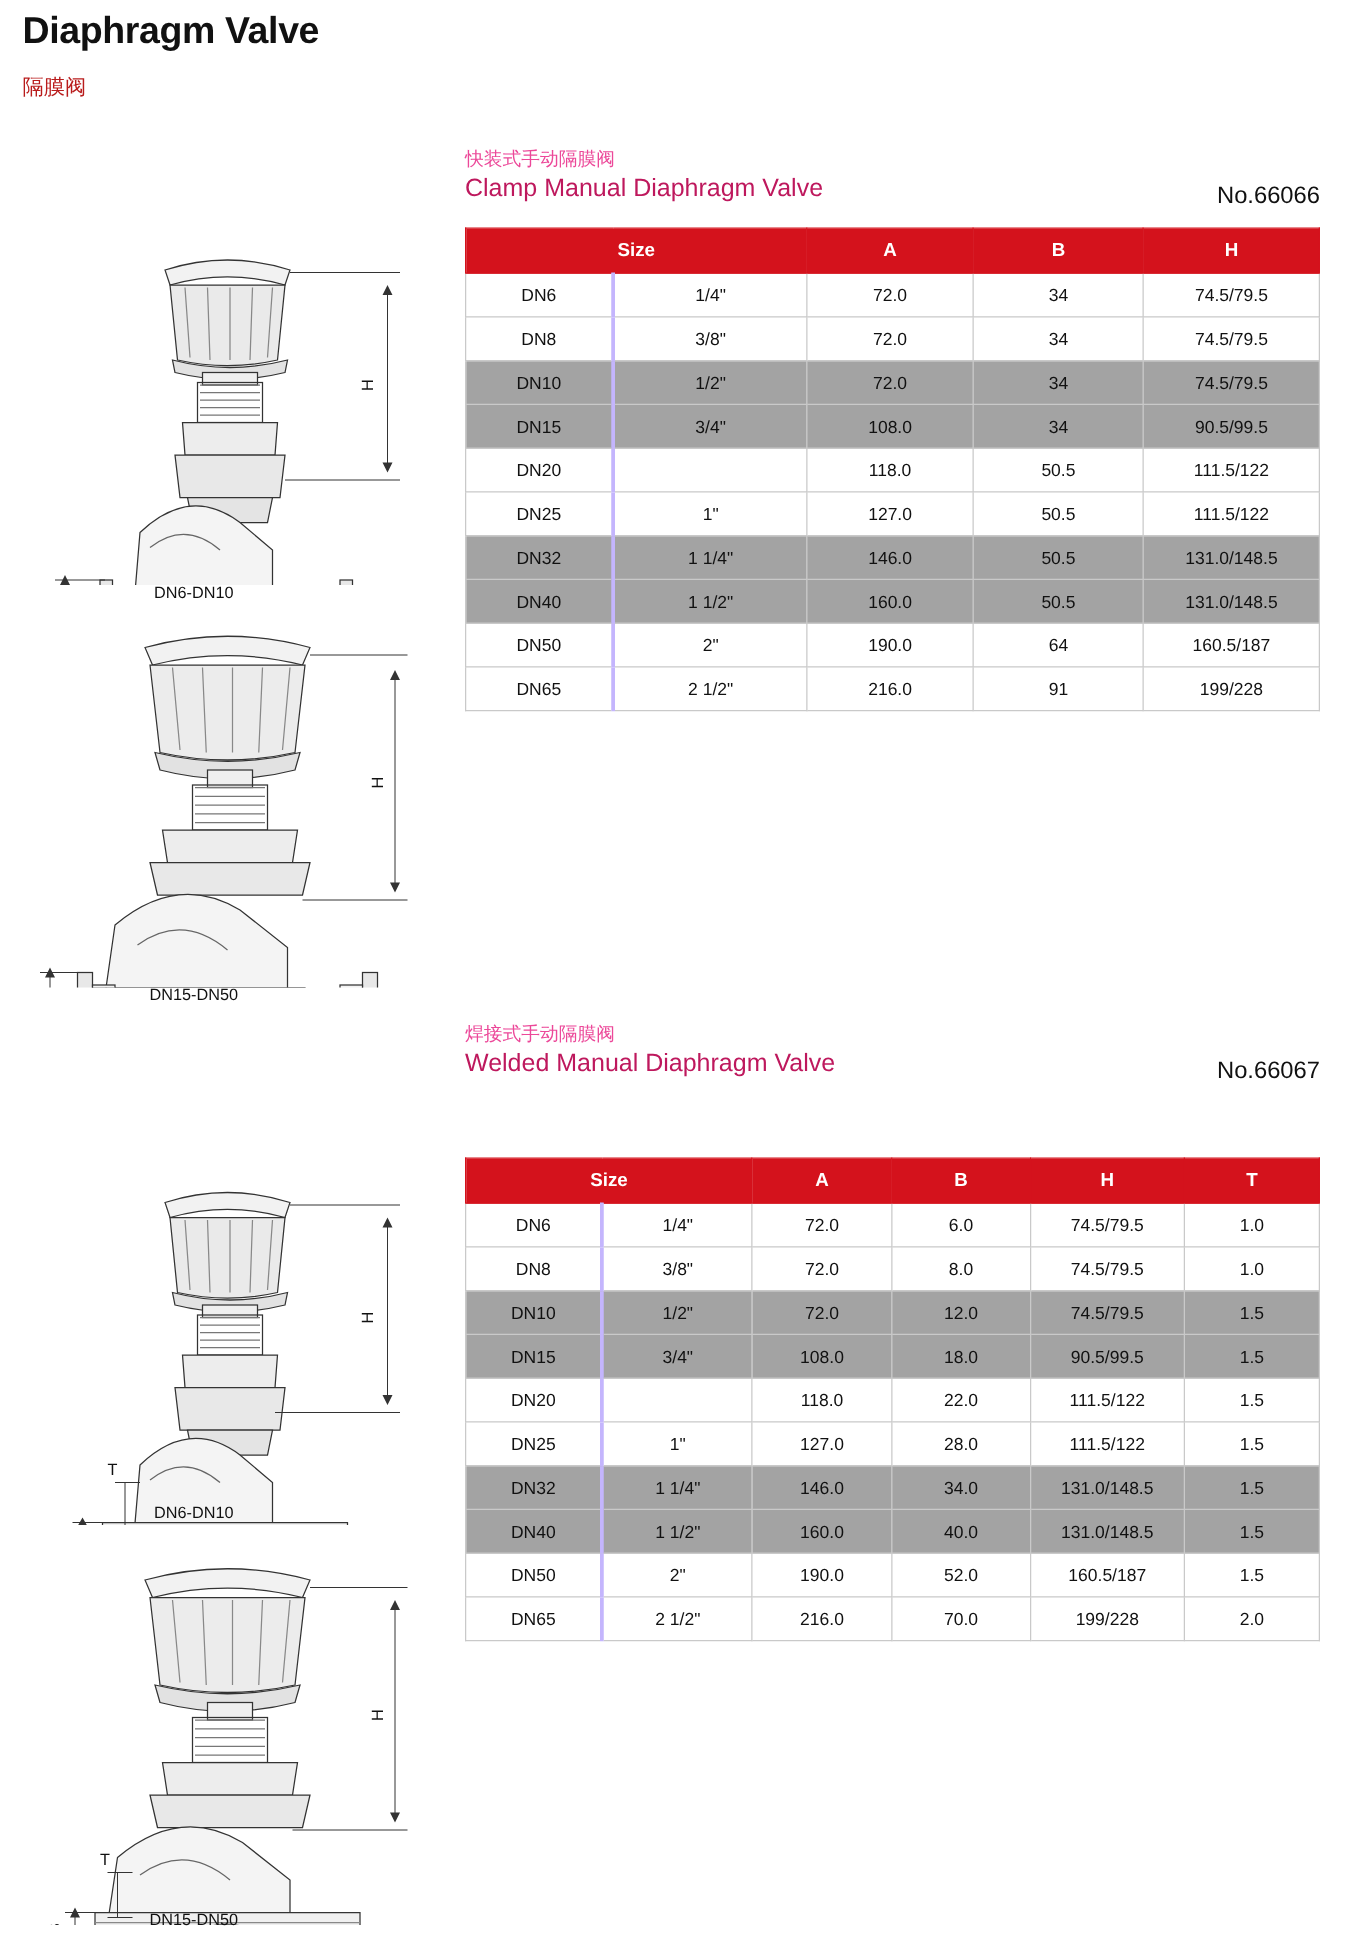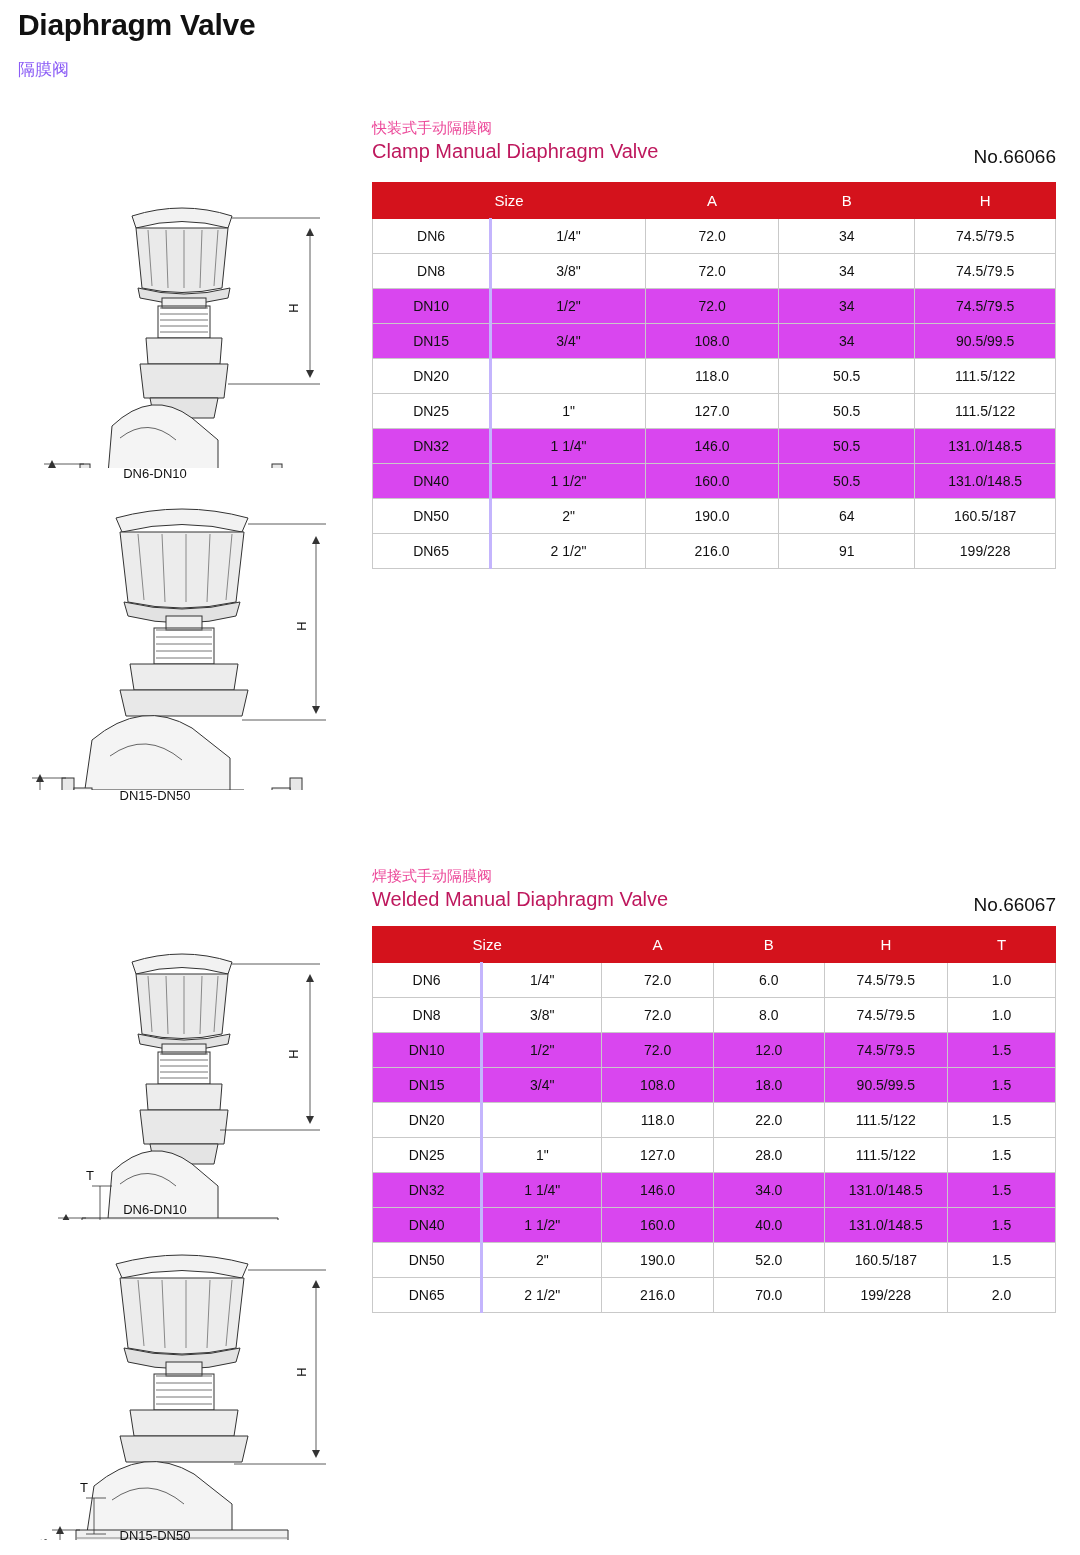--- a/index.html
+++ b/index.html
@@ -14,21 +14,21 @@
   .page{position:relative;width:1080px;height:1555px;padding-left:28px;}
 
   
   .page-title{
     position:absolute;left:18px;top:8px;
     font-size:30px;font-weight:bold;letter-spacing:-0.3px;
     color:#111;
   }
   .page-subtitle{
     position:absolute;left:18px;top:58px;
-    font-size:17px;color:#8b5cf6;
+    font-size:17px;color:#b91c1c;
   }
 
   
   .sec-head{position:absolute;}
   .sec-cn{font-size:15px;color:#ec4899;line-height:20px;}
   .sec-en{font-size:20px;color:#be185d;line-height:26px;}
   .sec-no{
     position:absolute;right:0;bottom:2px;
     font-size:19px;font-weight:normal;color:#111;
     white-space:nowrap;
@@ -36,34 +36,34 @@
 
   
   table.spec{
     position:absolute;
     border-collapse:collapse;
     font-size:14px;
   }
   table.spec th{
     background:#d4121c;
     color:#ffffff;
-    font-weight:normal;
+    font-weight:bold;
     font-size:15px;
     border:1px solid #d4121c;
     padding:9px 4px;
     text-align:center;
   }
   table.spec td{
     border:1px solid #c9c9c9;
     padding:9px 4px;
     text-align:center;
     color:#111;
     background:#ffffff;
   }
-  table.spec tr.alt td{background:#d946ef;}
+  table.spec tr.alt td{background:#a3a3a3;}
   table.spec td.size-dn{border-right:3px solid #c4b5fd;}
 
   
   .draw{position:absolute;}
   .draw svg{display:block;}
   .caption{
     position:absolute;
     font-size:13px;color:#111;text-align:center;width:100%;
   }
   .dimlabel{font-size:13px;fill:#111;font-family:"Liberation Sans",sans-serif;}
@@ -266,21 +266,21 @@
         </g>
       </g>
       <text class="dimlabel" x="286" y="126" transform="rotate(-90 286 126)" text-anchor="middle">H</text>
       <text class="dimlabel" x="10" y="312" transform="rotate(-90 10 312)" text-anchor="middle">ØB</text>
       <text class="dimlabel" x="162" y="382" text-anchor="middle">A</text>
       <text x="178" y="316" font-size="9" fill="#555" font-family="Liberation Sans, sans-serif">316L</text>
     </svg>
     <div class="caption" style="top:288px;left:-30px;">DN15-DN50</div>
   </div>
 
-  <div class="sec-head" style="left:372px;top:866px;width:684px;height:52px;">
+  <div class="sec-head" style="left:372px;top:818px;width:684px;height:52px;">
     <div class="sec-cn">焊接式手动隔膜阀</div>
     <div class="sec-en">Welded Manual Diaphragm Valve</div>
     <div class="sec-no">No.66067</div>
   </div>
 
   <table class="spec" style="left:372px;top:926px;width:684px;">
     <thead>
       <tr>
         <th colspan="2" style="width:230px;">Size</th>
         <th style="width:112px;">A</th>

